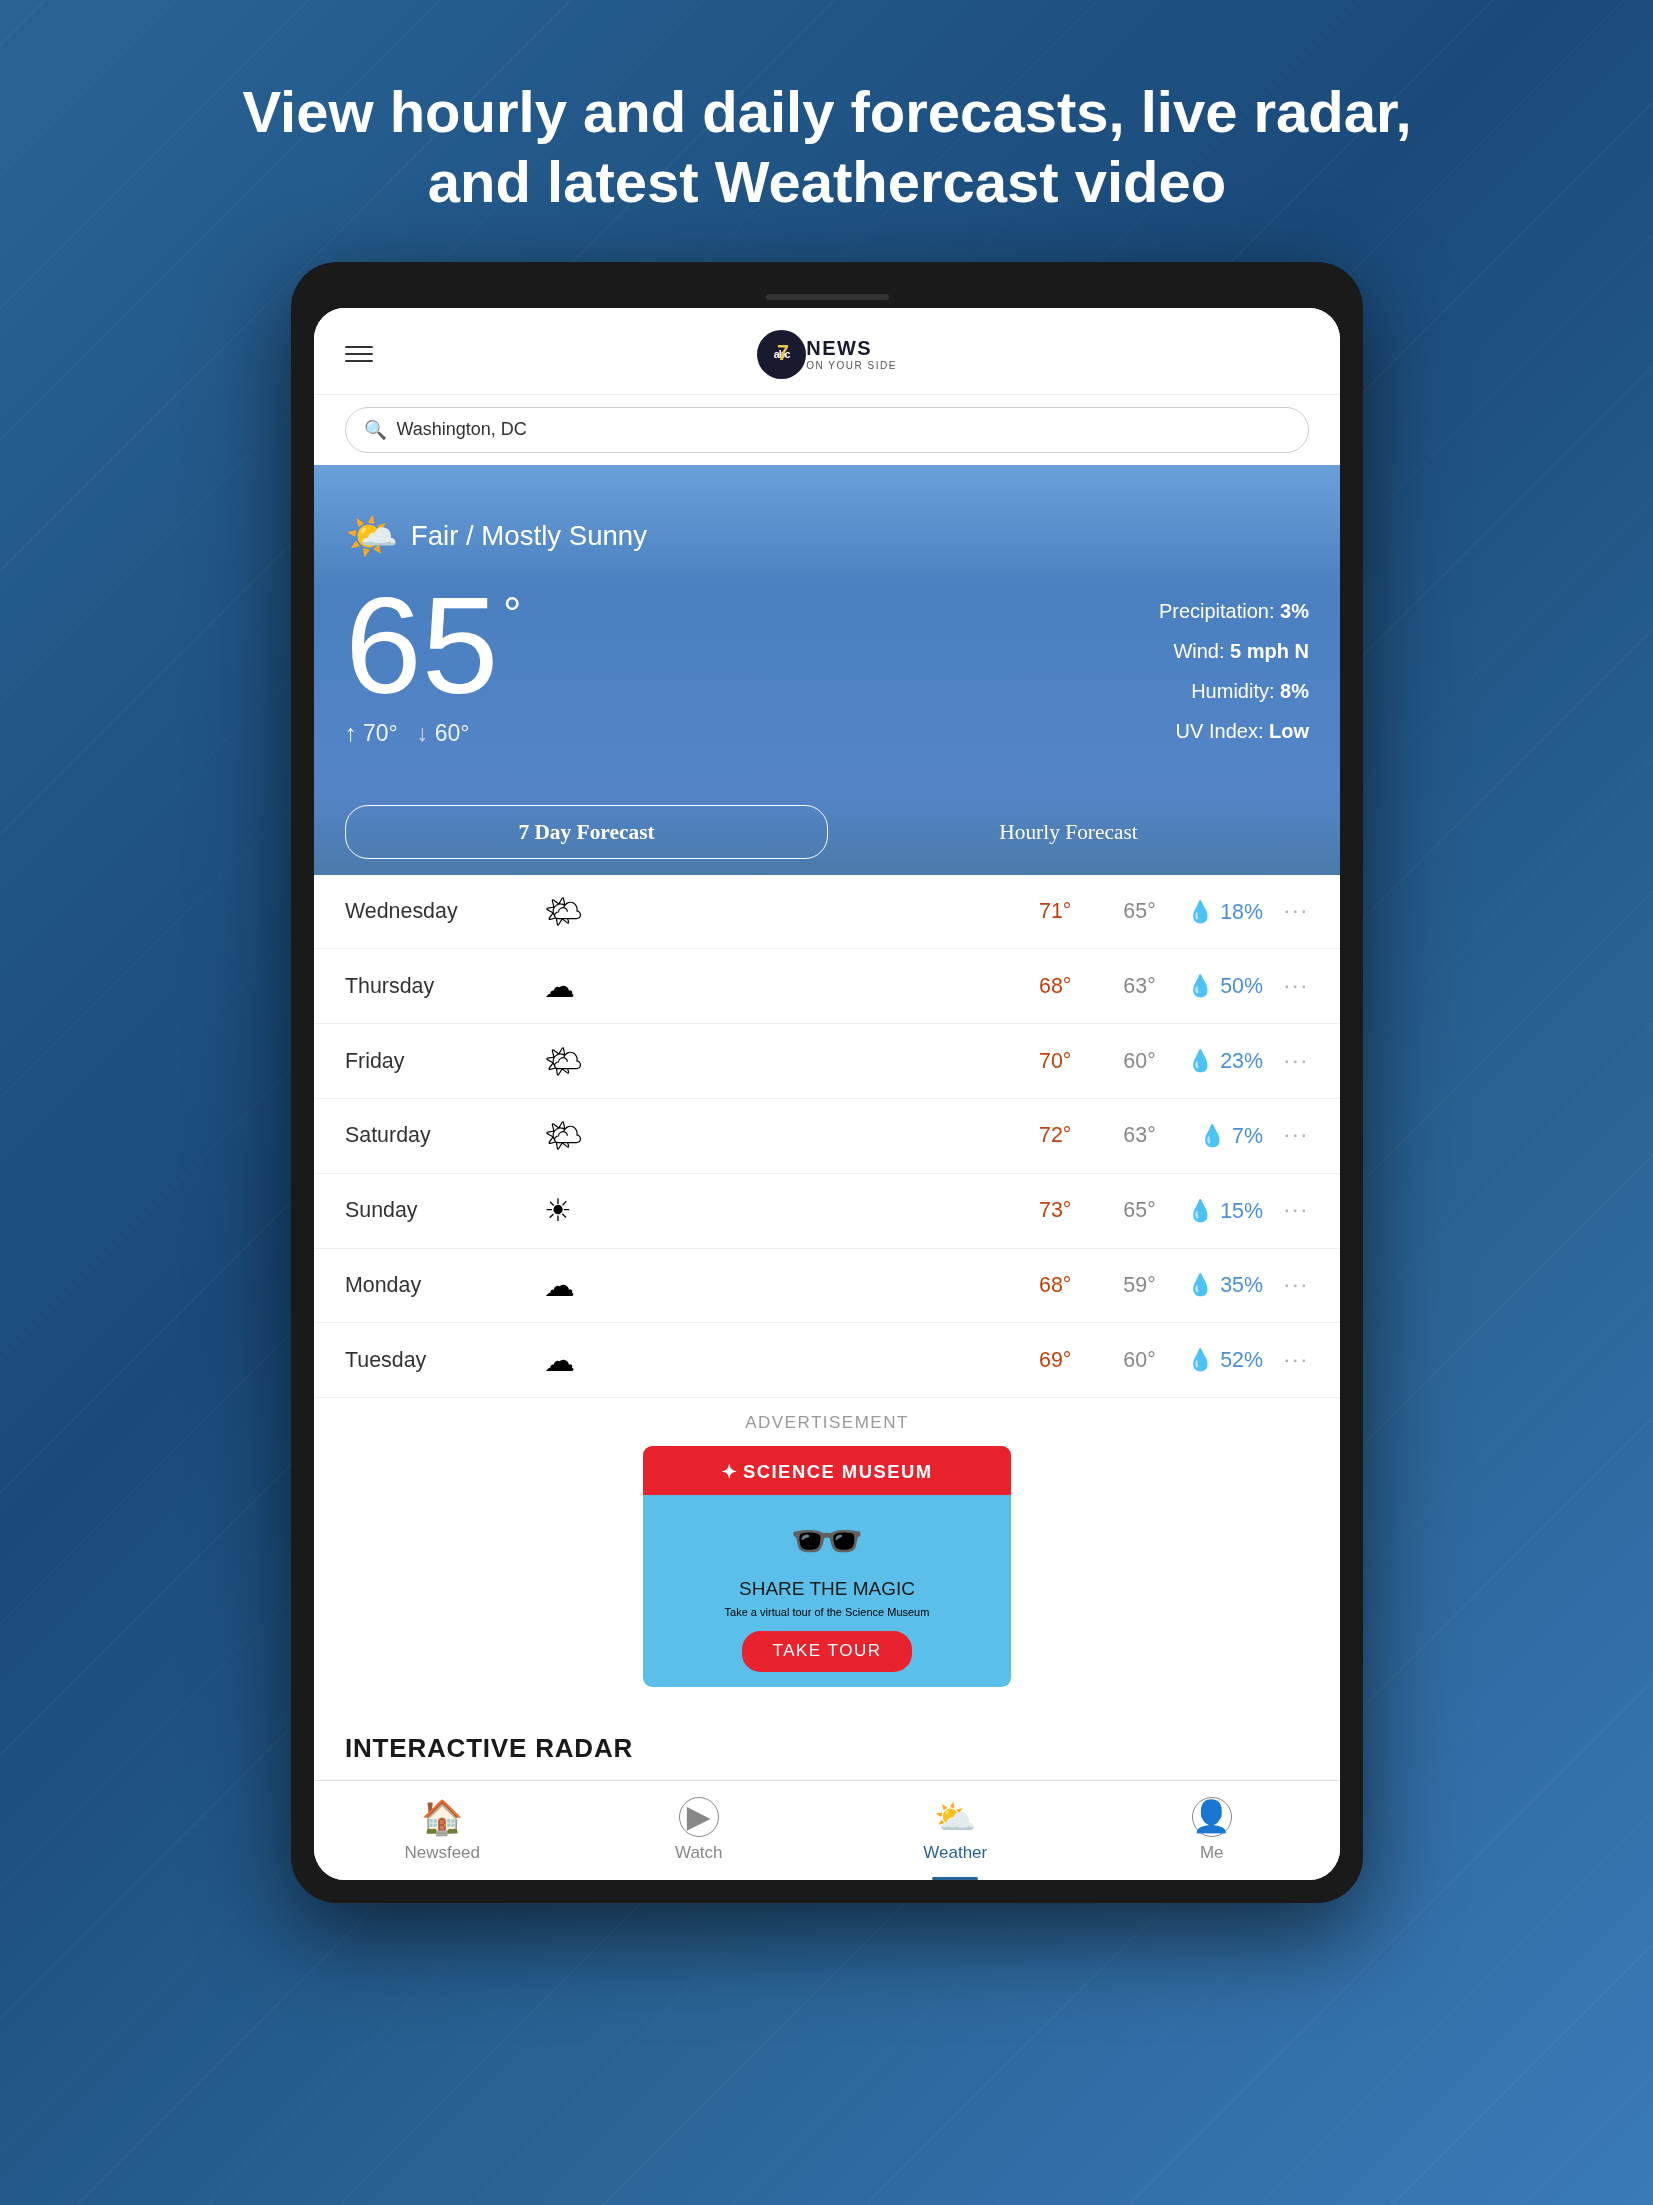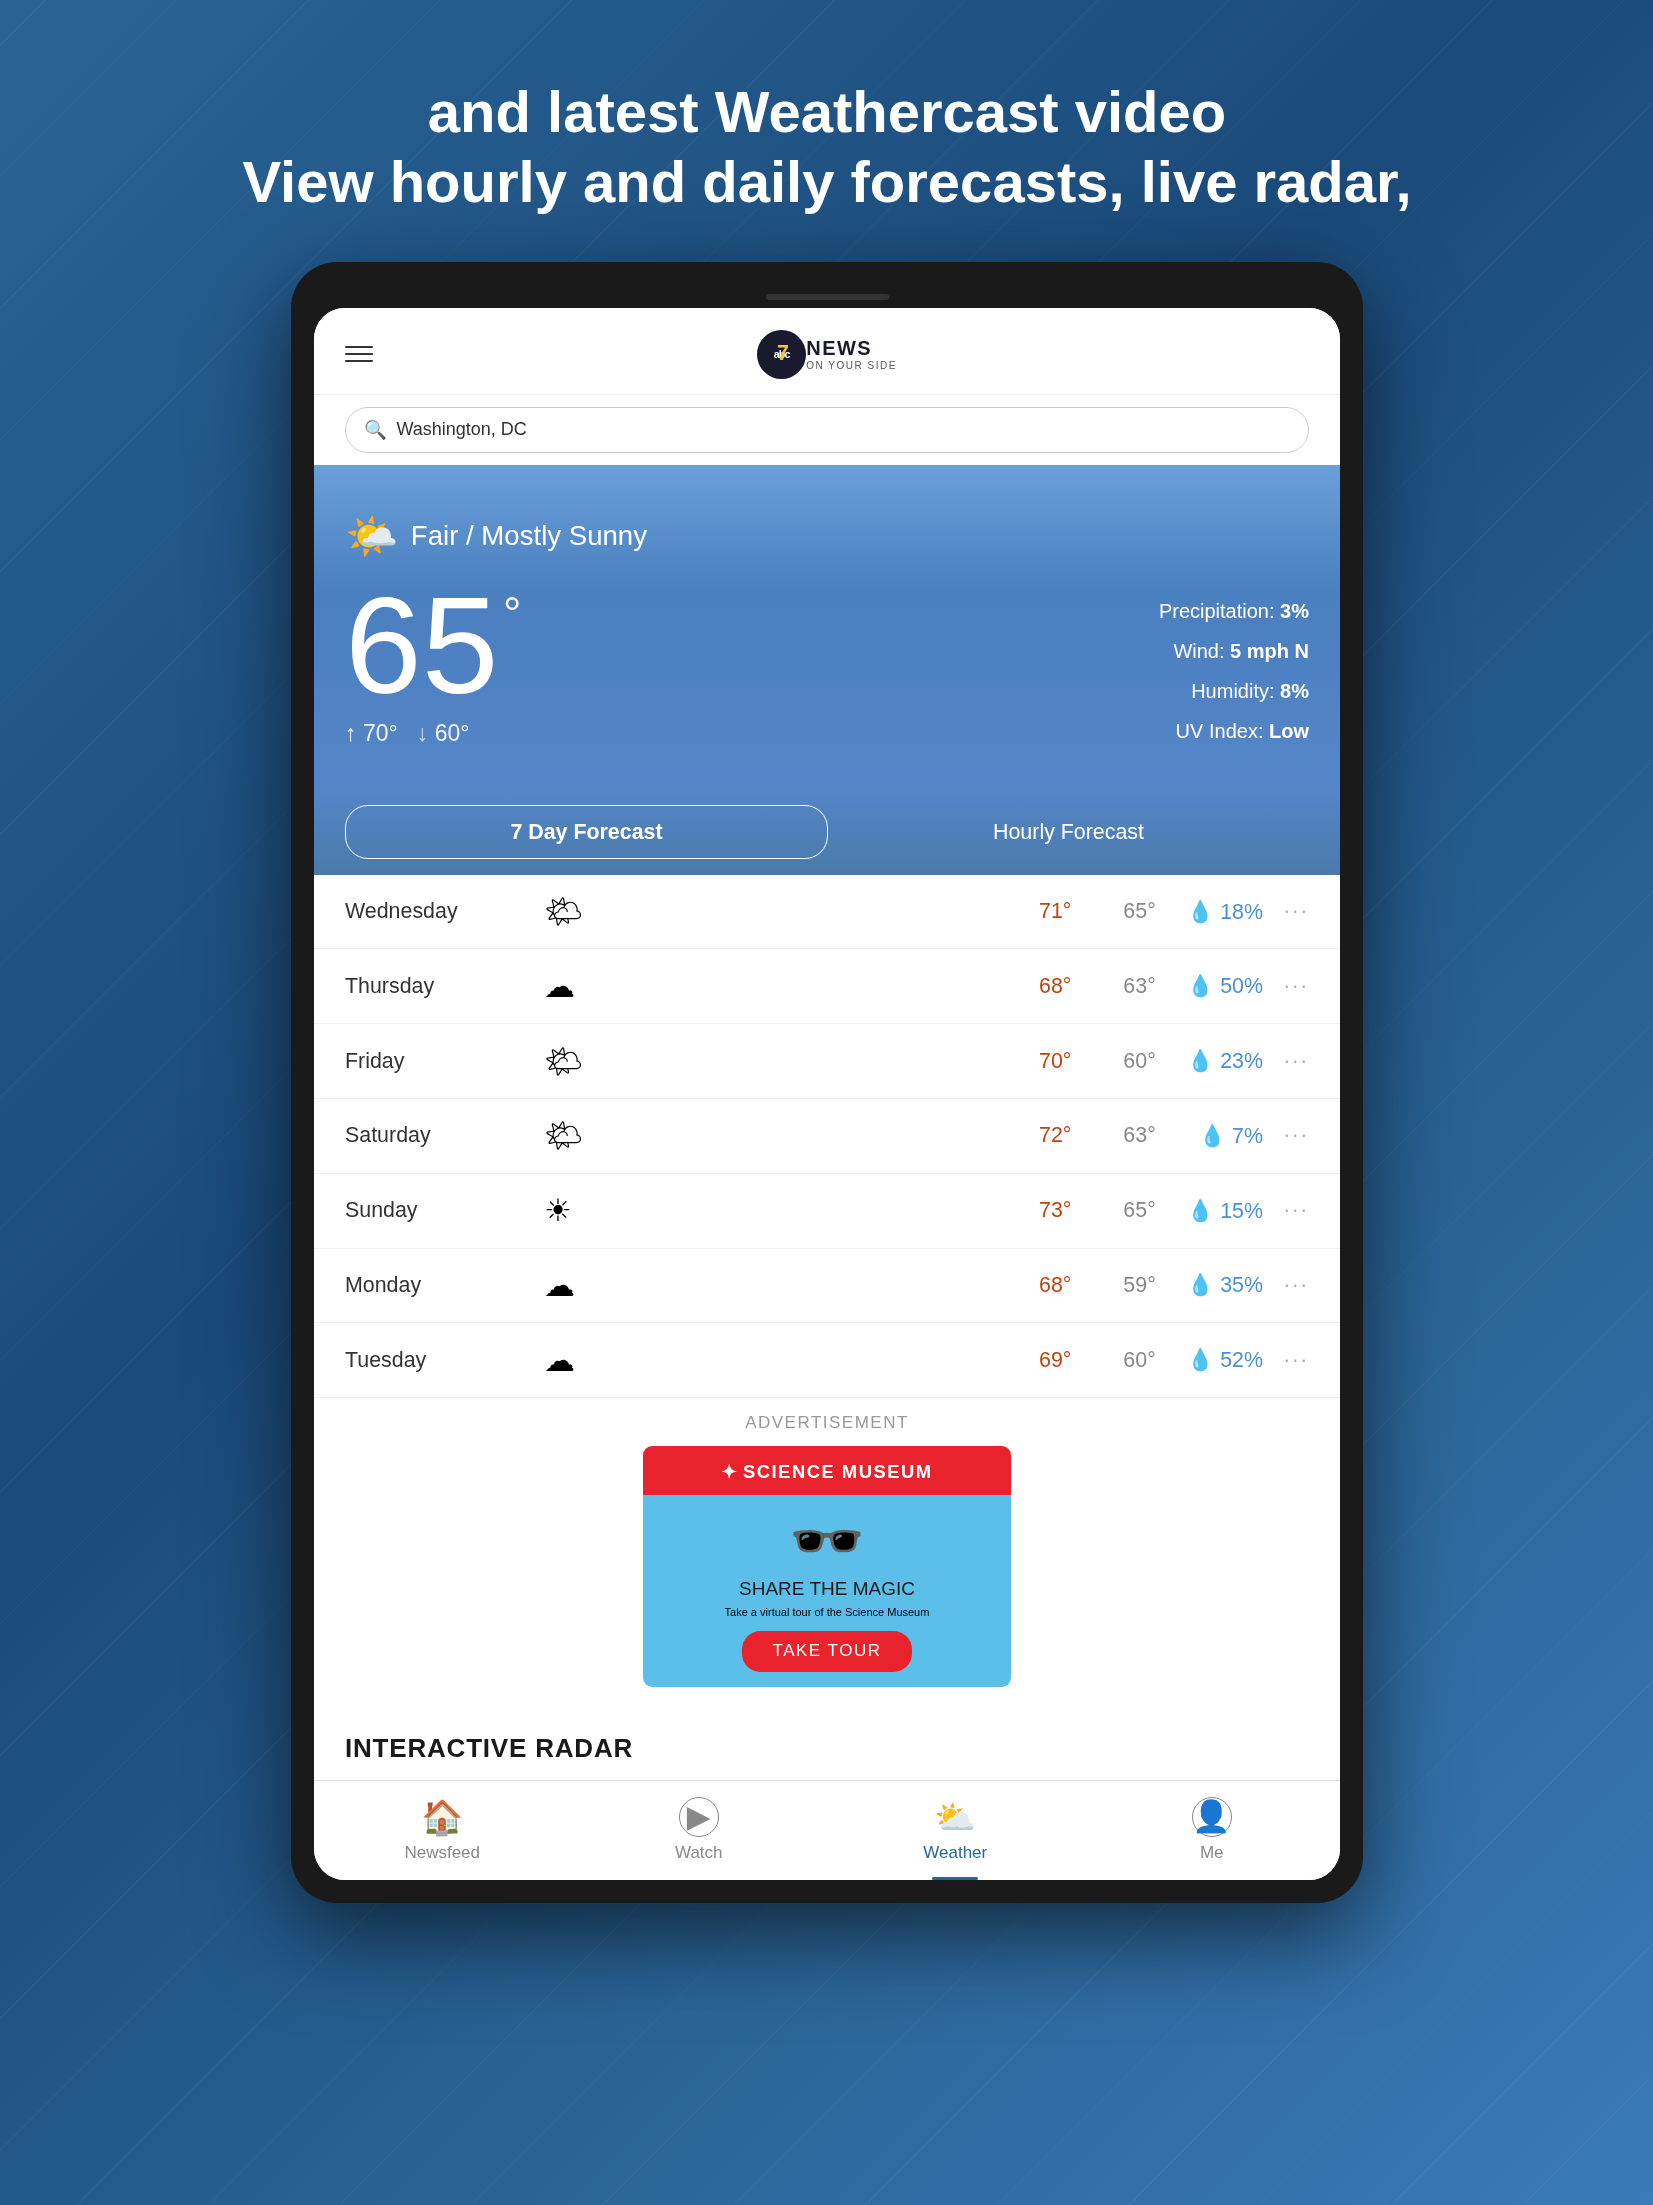--- a/index.html
+++ b/index.html
@@ -227,20 +227,21 @@
       font-size: 20px;
       line-height: 2;
       padding-top: 15.3px;
     }
     .detail-bold { font-weight: 700; }
 
     
     .forecast-section {
       background: linear-gradient(180deg, #5585c8 0%, #4a7aaa 100%);
       padding: 15.3px 31px;
+      font-family: Liberation Serif, serif;
     }
     .forecast-tabs {
       display: flex;
       align-items: center;
       gap: 0;
     }
     .forecast-tab {
       flex: 1;
       text-align: center;
       padding: 13.8px 15.3px;
@@ -422,22 +423,22 @@
       bottom: 0;
     }
     .nav-item-weather {
       position: relative;
     }
   </style>
 </head>
 <body>
 
 <div class="header-text">
+  <div>View hourly and daily forecasts, live radar,</div>
   <div>and latest Weathercast video</div>
-  <div>View hourly and daily forecasts, live radar,</div>
 </div>
 
 <div class="device-frame">
   <div class="device-top-bar">
     <div class="device-speaker"></div>
   </div>
   <div class="device-inner">
     <div class="app-content">
 
       <div class="app-header">

